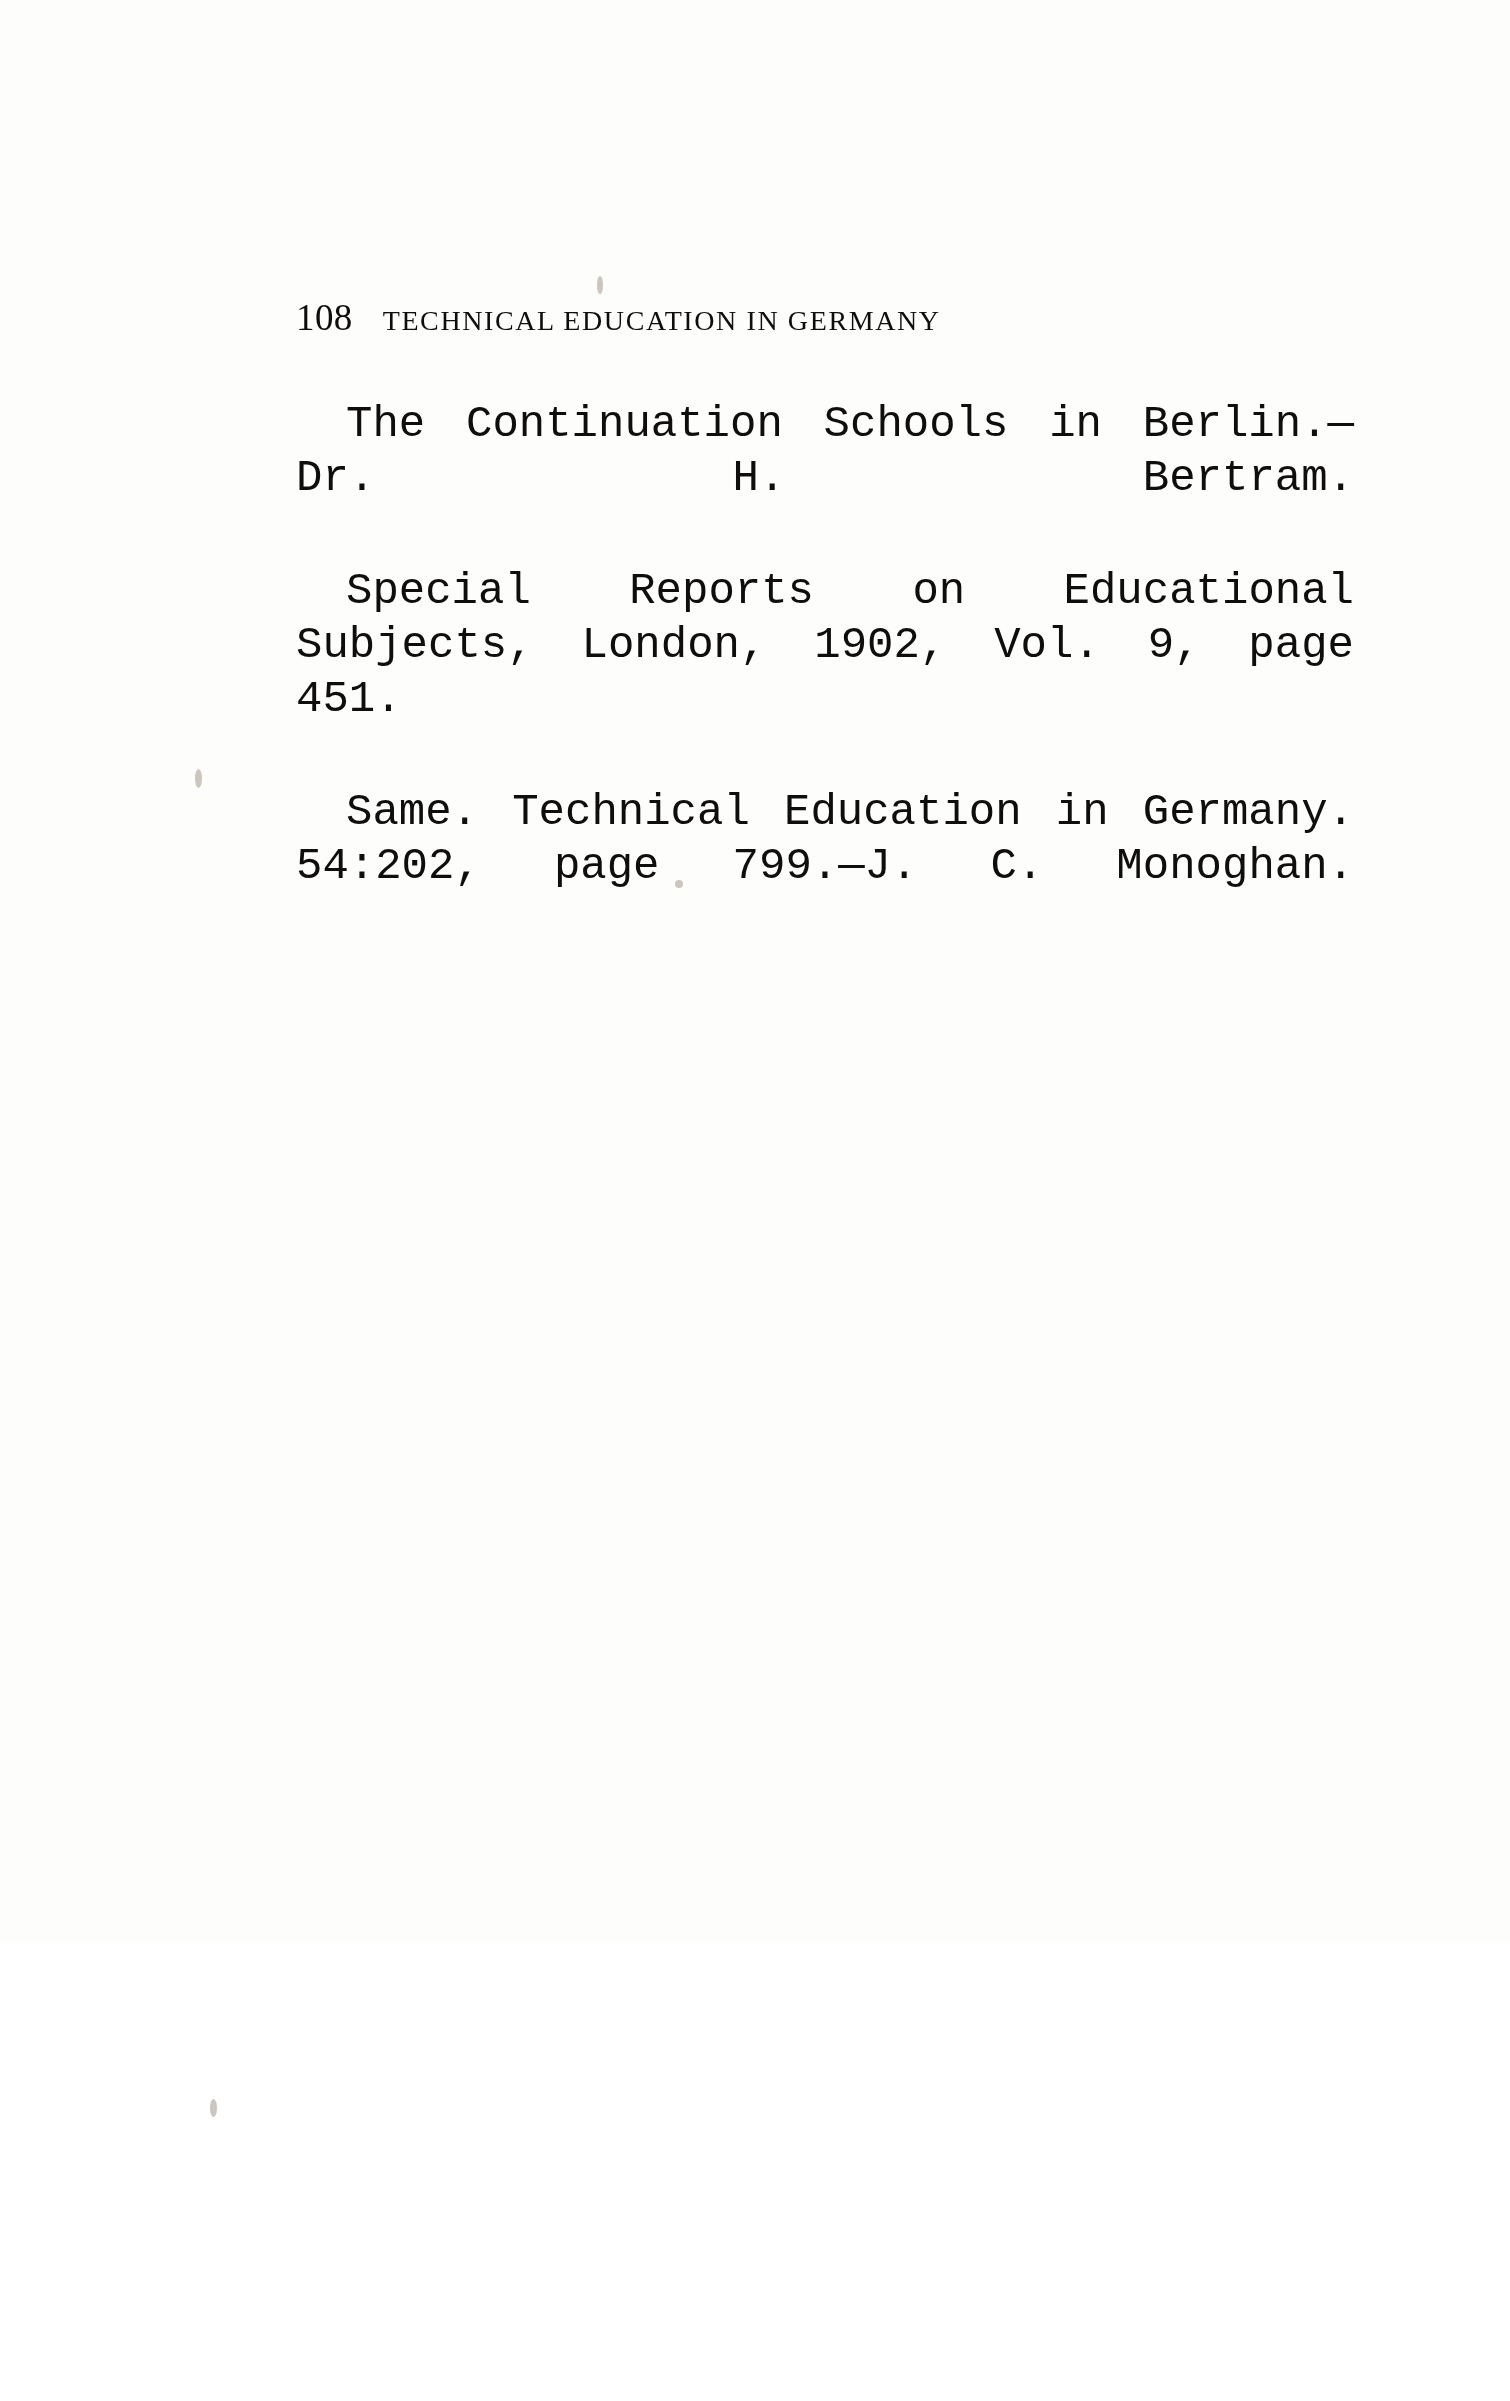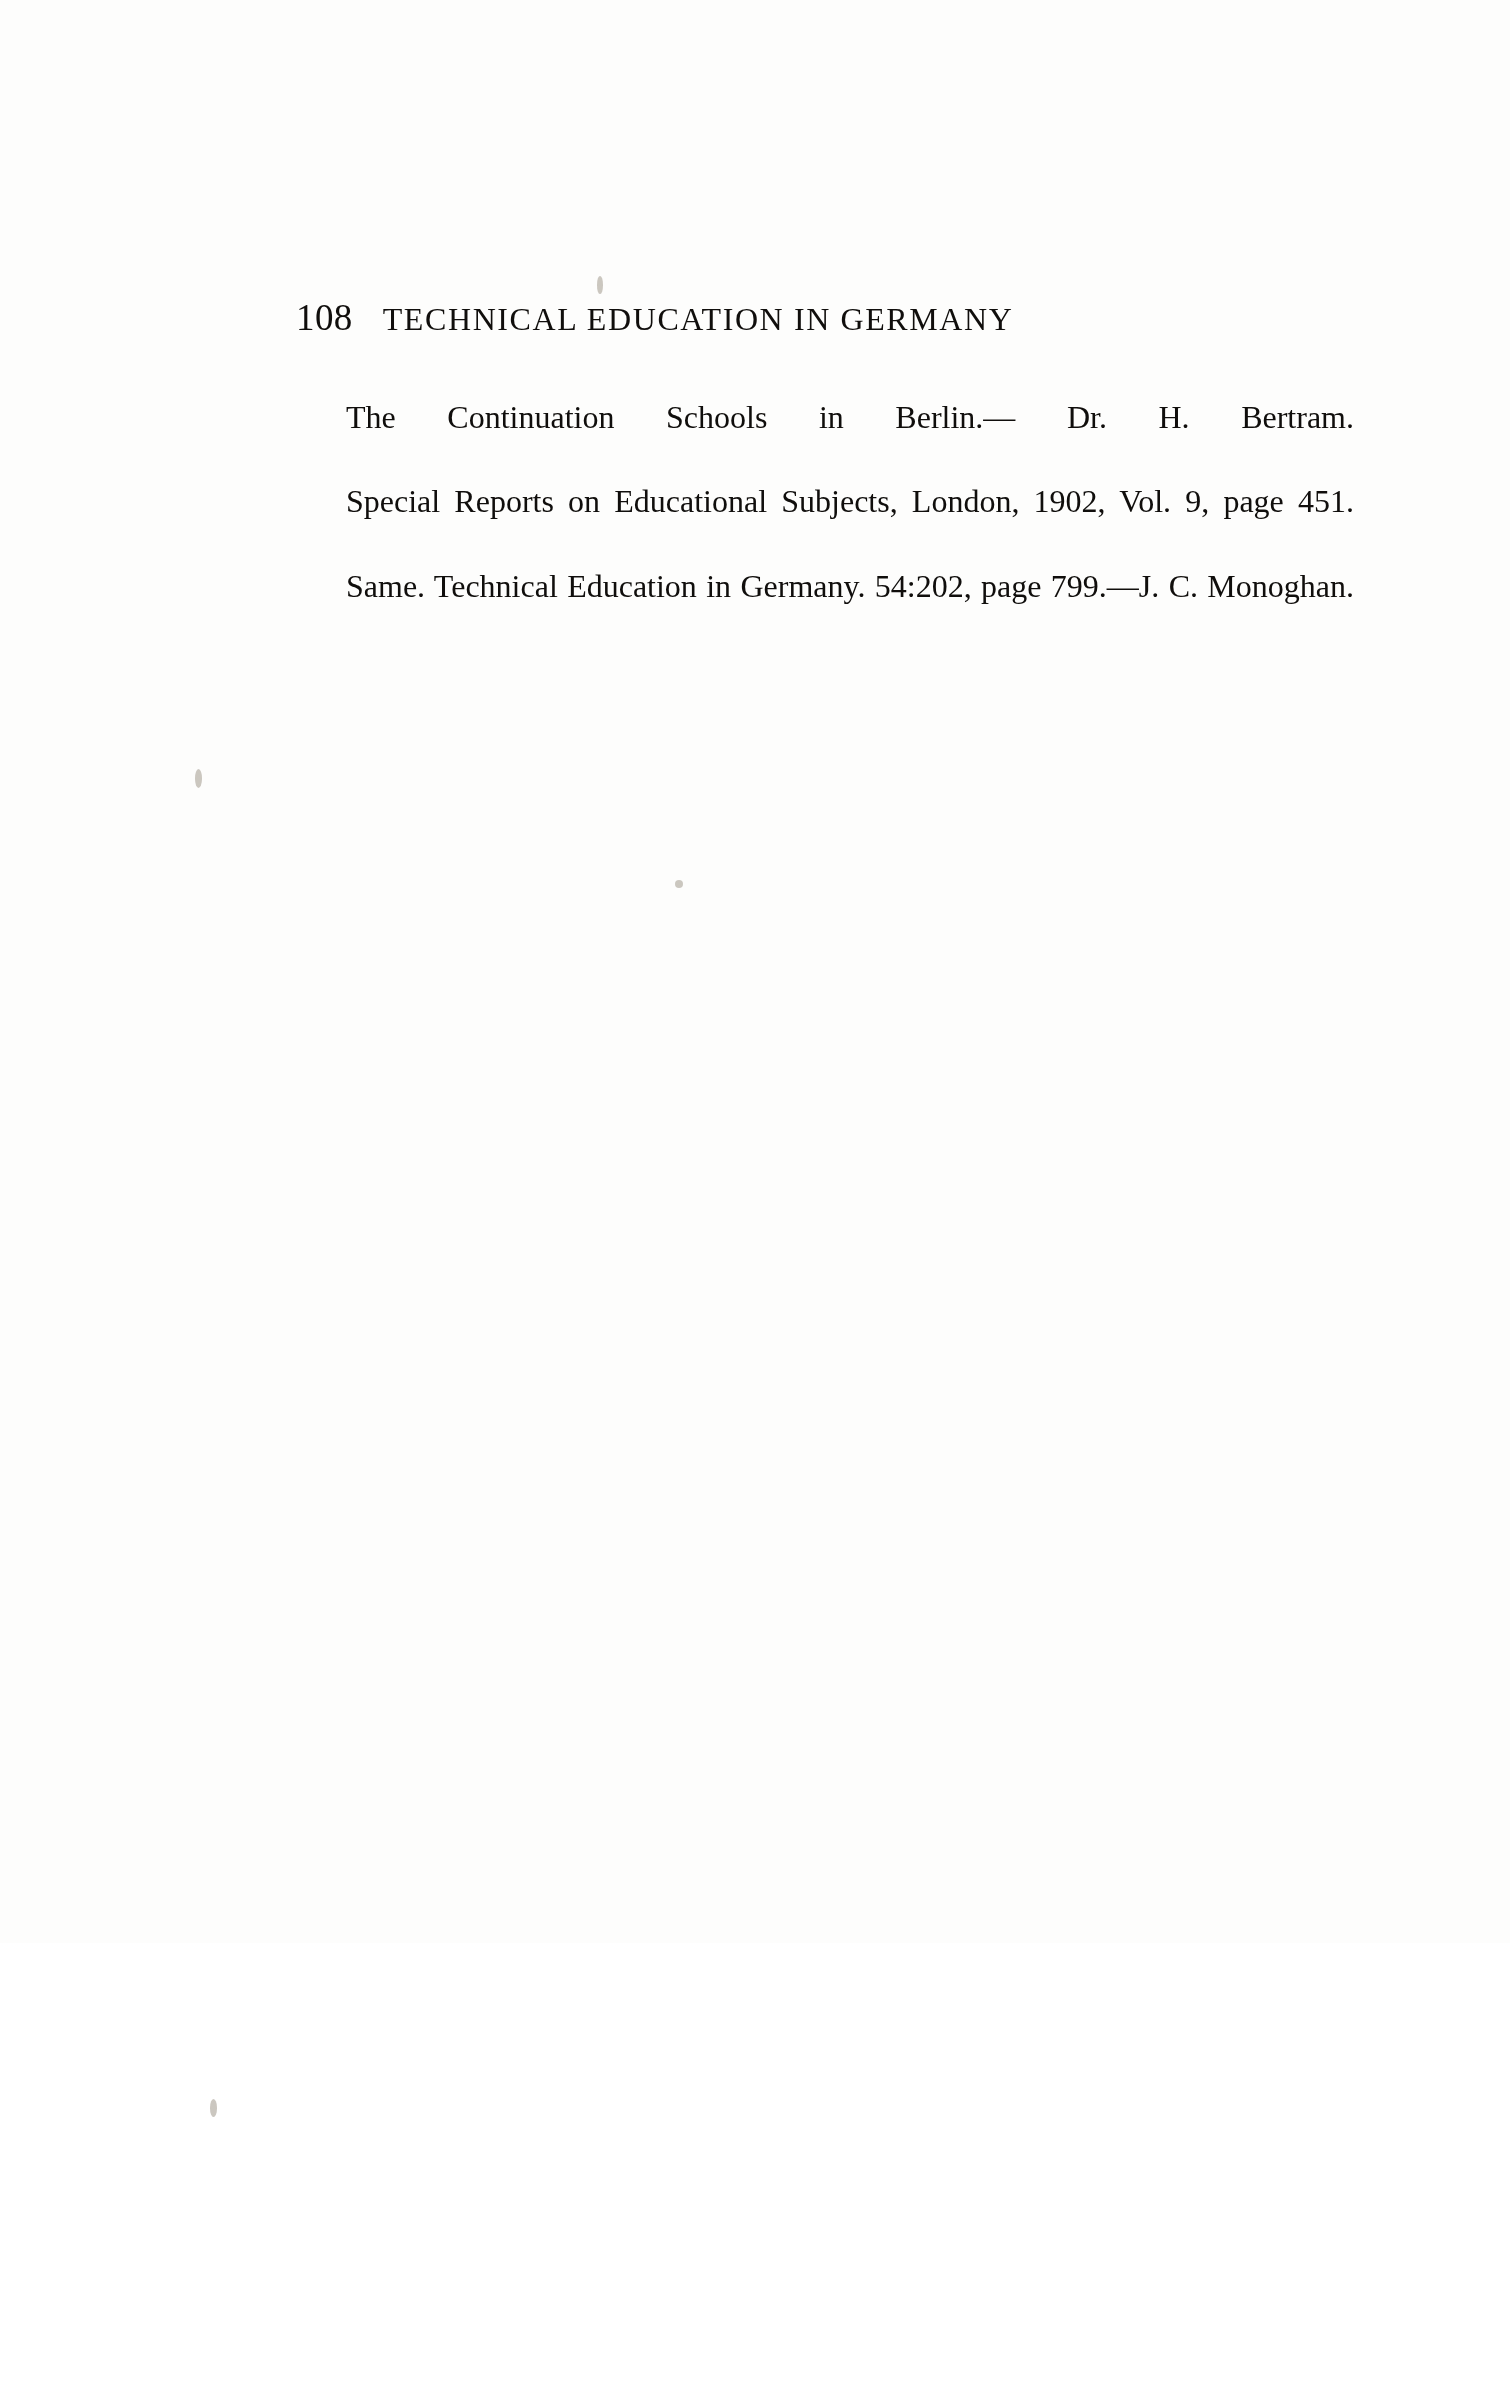--- a/index.html
+++ b/index.html
@@ -35,34 +35,35 @@
     align-items: baseline;
     margin-bottom: 59px;
     white-space: nowrap;
   }
   .folio {
     font-size: 37px;
     letter-spacing: 0.4px;
     margin-right: 30px;
   }
   .head-title {
-    font-size: 32px;
+    font-size: 28px;
     letter-spacing: 1.6px;
     text-transform: uppercase;
   }
   
   p.entry {
     margin: 0 0 6.4px 0;
-    font-size: 32px;
+    font-size: 44px;
     line-height: 1.22;
     text-align: justify;
     text-indent: 50px;
     -webkit-hyphens: none;
     hyphens: none;
     word-spacing: 0.8px;
+    font-family: Liberation Mono, monospace;
   }
   
   p.entry::after {
     content: "";
     display: inline-block;
     width: 100%;
   }
   .nostretch::after { content: none; }
   
   .speck {

